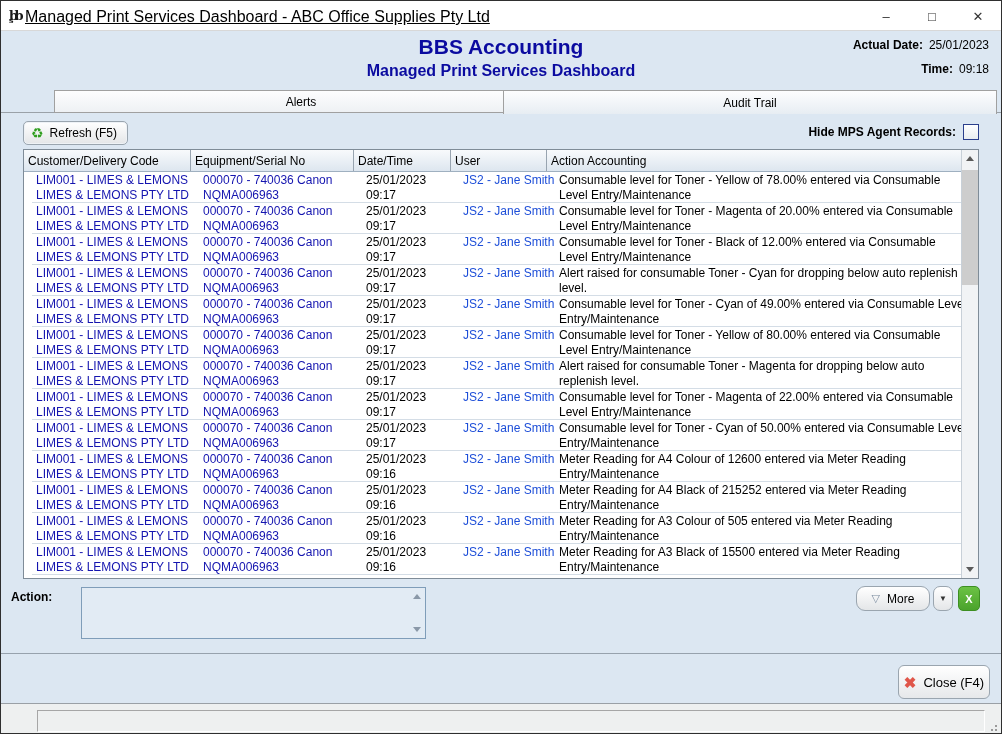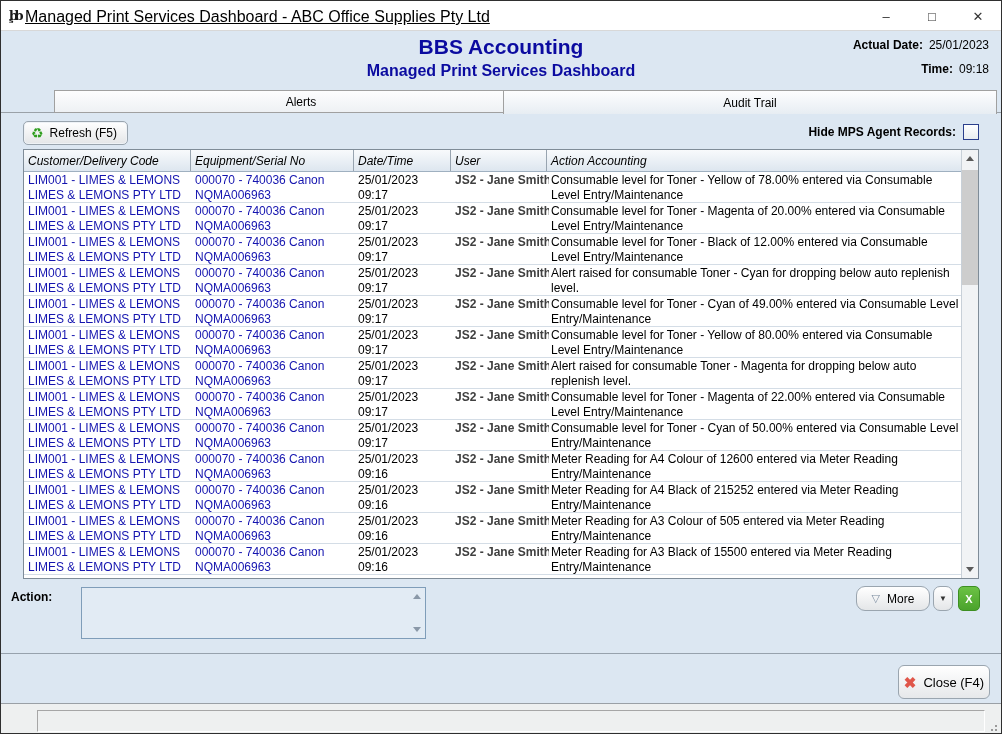--- a/index.html
+++ b/index.html
@@ -39,30 +39,30 @@
     border:1px solid #9aa5af; border-radius:5px; background:linear-gradient(#ffffff,#e4e6e8);
     display:flex; align-items:center; gap:6px; font-size:12px; box-shadow:0 0 0 1px #eef2f6 inset; }
   .recycle { color:#2e9e1e; font-size:14px; line-height:14px; }
   .hide-mps { position:absolute; right:22px; top:123px; display:flex; align-items:center; gap:7px; }
   .hide-mps .lbl { font-size:12px; }
   .checkbox { width:16px; height:16px; border:1px solid #2b3f8c; background:linear-gradient(#ffffff,#e9edf0); }
   
   .grid { position:absolute; left:22px; top:148px; width:956px; height:430px; background:#ffffff; border:1px solid #7f8c98; }
   .ghead { position:absolute; left:0; top:0; width:938px; height:22px; display:flex;
     background:linear-gradient(#f8fafc,#dde6ef); border-bottom:1px solid #9fb0c0; font-size:12px; }
-  .ghead .hc { padding:4px 8px 0 4px; border-right:1px solid #98a4b0; overflow:hidden; white-space:nowrap;font-style:italic; }
+  .ghead .hc { padding:4px 8px 0 4px; border-right:1px solid #98a4b0; overflow:hidden; white-space:nowrap; }
   .hc1 { width:167px; } .hc2 { width:163px; } .hc3 { width:97px; } .hc4 { width:96px; } .hc5 { flex:1; border-right:none !important; }
-  .gbody { position:absolute; left:0; top:22px; width:938px; bottom:0; overflow:hidden; }
+  .gbody { position:absolute; left:0; top:22px; width:938px; bottom:0; overflow:hidden;padding-left:8px; }
   .trow { position:relative; height:31px; border-bottom:1px solid #d4dde6; font-size:12px; line-height:15px; }
   .trow.partial { height:5px; border-bottom:none; }
   .cell { position:absolute; top:1px; overflow:hidden; white-space:nowrap; }
   .c1 { left:4px; width:162px; color:#1414af; }
   .c2 { left:171px; width:158px; color:#1414af; }
   .c3 { left:334px; width:92px; color:#000; }
-  .c4 { left:431px; width:94px; color:#404040;font-weight:bold; }
+  .c4 { left:431px; width:94px; color:#1d4ed8; }
   .c5 { left:527px; width:408px; color:#000; white-space:normal; line-height:15px; }
   
   .vscroll { position:absolute; right:0; top:0; width:17px; height:428px; background:#f1f3f5; border-left:1px solid #c8d0d8; }
   .sb-arrow { position:absolute; left:0; width:16px; height:17px; display:flex; align-items:center; justify-content:center; }
   .sb-up { top:0; } .sb-down { bottom:0; }
   .tri-up { width:0; height:0; border-left:4px solid transparent; border-right:4px solid transparent; border-bottom:5px solid #5a5a5a; }
   .tri-down { width:0; height:0; border-left:4px solid transparent; border-right:4px solid transparent; border-top:5px solid #5a5a5a; }
   .sb-thumb { position:absolute; left:0; top:20px; width:16px; height:115px; background:#cdcdcd; }
   
   .action-label { position:absolute; left:10px; top:589px; font-size:12px; font-weight:bold; }

